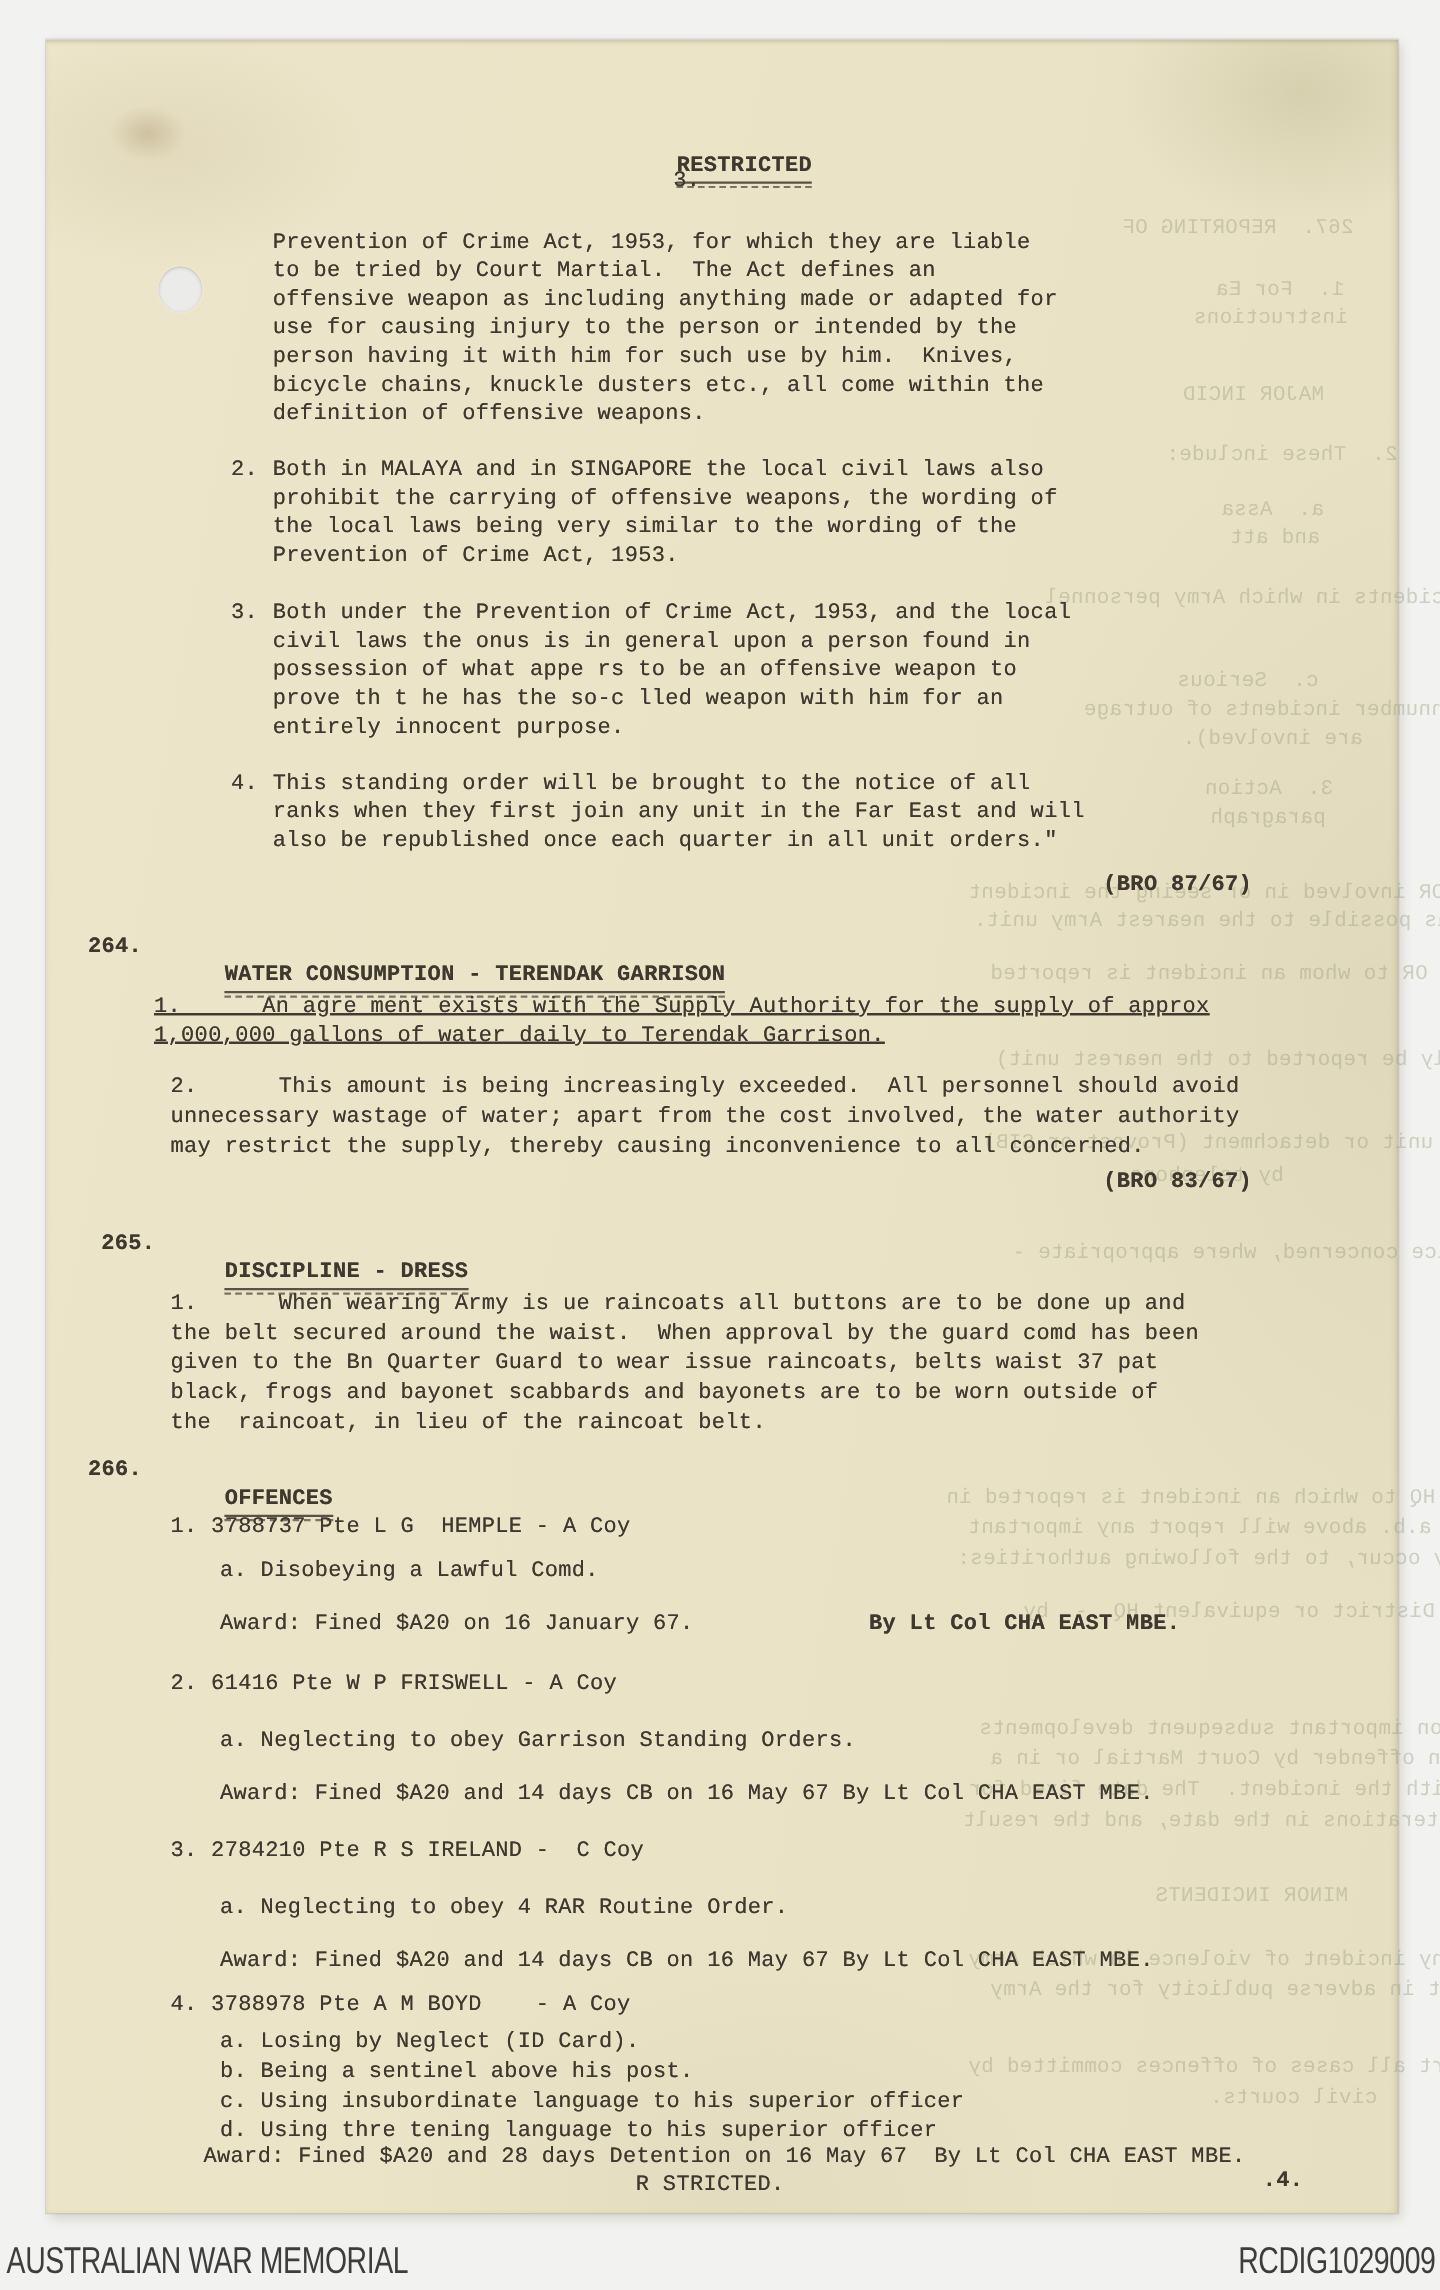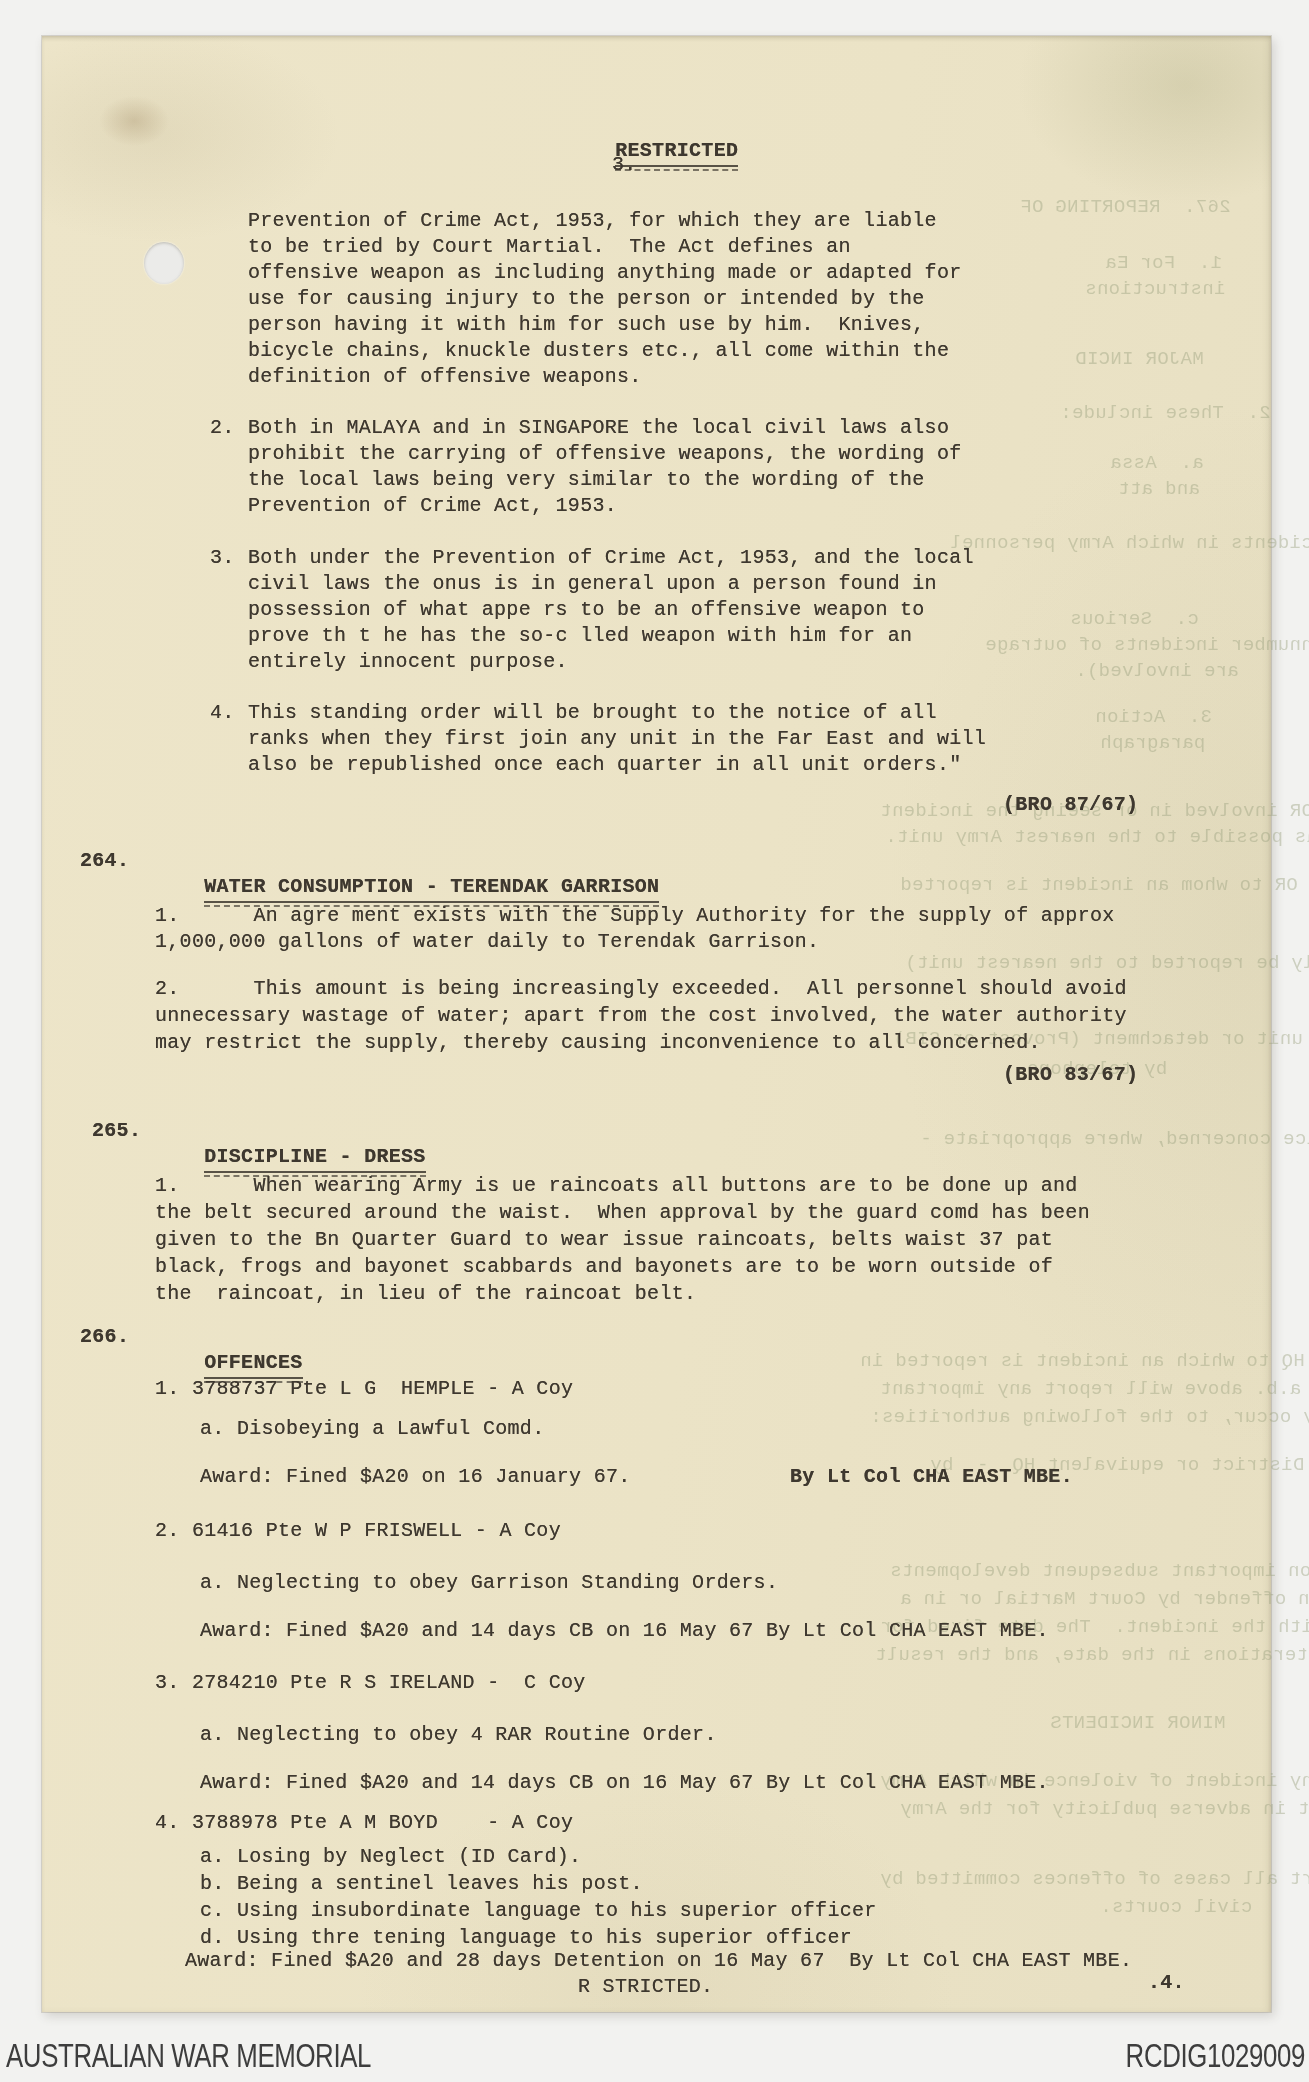--- a/index.html
+++ b/index.html
@@ -97,21 +97,21 @@
   <div class="ink" style="left:210px;top:700px;">4.</div>
   <div class="ink" style="left:248px;top:700px;"><div class="tline">This standing order will be brought to the notice of all</div><div class="tline">ranks when they first join any unit in the Far East and will</div><div class="tline">also be republished once each quarter in all unit orders."</div></div>
 
   <div class="ink bold" style="left:1003px;top:792px;">(BRO 87/67)</div>
 
   <div class="ink bold" style="left:80px;top:848px;">264.</div>
   <div class="ink bold" style="left:155px;top:848px;">
     <span class="h-underline">WATER CONSUMPTION - TERENDAK GARRISON</span>
   </div>
 
-  <div class="ink" style="left:155px;top:903px;"><div class="tline">1.      An agre ment exists with the Supply Authority for the supply of approx</div><div class="tline">1,000,000 gallons of water daily to Terendak Garrison.</div></div>
+  <div class="ink" style="left:140px;top:903px;text-decoration:underline;"><div class="tline">1.      An agre ment exists with the Supply Authority for the supply of approx</div><div class="tline">1,000,000 gallons of water daily to Terendak Garrison.</div></div>
 
   <div class="ink lh27" style="left:155px;top:975px;"><div class="tline">2.      This amount is being increasingly exceeded.  All personnel should avoid</div><div class="tline">unnecessary wastage of water; apart from the cost involved, the water authority</div><div class="tline">may restrict the supply, thereby causing inconvenience to all concerned.</div></div>
 
   <div class="ink bold" style="left:1003px;top:1062px;">(BRO 83/67)</div>
 
   <div class="ink bold" style="left:92px;top:1118px;">265.</div>
   <div class="ink bold" style="left:155px;top:1118px;">
     <span class="h-underline">DISCIPLINE - DRESS</span>
   </div>
 
@@ -129,21 +129,21 @@
 
   <div class="ink" style="left:155px;top:1518px;">2. 61416 Pte W P FRISWELL - A Coy</div>
   <div class="ink" style="left:200px;top:1570px;"><div class="tline">a. Neglecting to obey Garrison Standing Orders.</div></div>
   <div class="ink" style="left:200px;top:1618px;">Award: Fined $A20 and 14 days CB on 16 May 67 By Lt Col CHA EAST MBE.</div>
 
   <div class="ink" style="left:155px;top:1670px;">3. 2784210 Pte R S IRELAND -  C Coy</div>
   <div class="ink" style="left:200px;top:1722px;"><div class="tline">a. Neglecting to obey 4 RAR Routine Order.</div></div>
   <div class="ink" style="left:200px;top:1770px;">Award: Fined $A20 and 14 days CB on 16 May 67 By Lt Col CHA EAST MBE.</div>
 
   <div class="ink" style="left:155px;top:1810px;">4. 3788978 Pte A M BOYD    - A Coy</div>
-  <div class="ink lh27" style="left:200px;top:1843px;"><div class="tline">a. Losing by Neglect (ID Card).</div><div class="tline">b. Being a sentinel leaves his post.</div><div class="tline">c. Using insubordinate language to his superior officer</div><div class="tline">d. Using thre tening language to his superior officer</div></div>
+  <div class="ink lh27" style="left:200px;top:1843px;"><div class="tline">a. Losing by Neglect (ID Card).</div><div class="tline">b. Being a sentinel above his post.</div><div class="tline">c. Using insubordinate language to his superior officer</div><div class="tline">d. Using thre tening language to his superior officer</div></div>
   <div class="ink" style="left:185px;top:1948px;text-align:right;">Award: Fined $A20 and 28 days Detention on 16 May 67  By Lt Col CHA EAST MBE.</div>
 
   <div class="ink" style="left:578px;top:1974px;">R STRICTED.</div>
   <div class="ink bold" style="left:1148px;top:1970px;">.4.</div>
 
   <div class="archive-bar">
     <span class="arch-left">AUSTRALIAN WAR MEMORIAL</span>
     <span class="arch-right">RCDIG1029009</span>
   </div>
 

